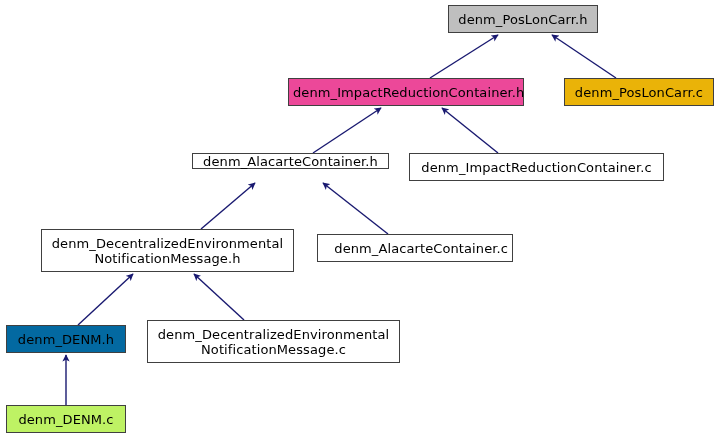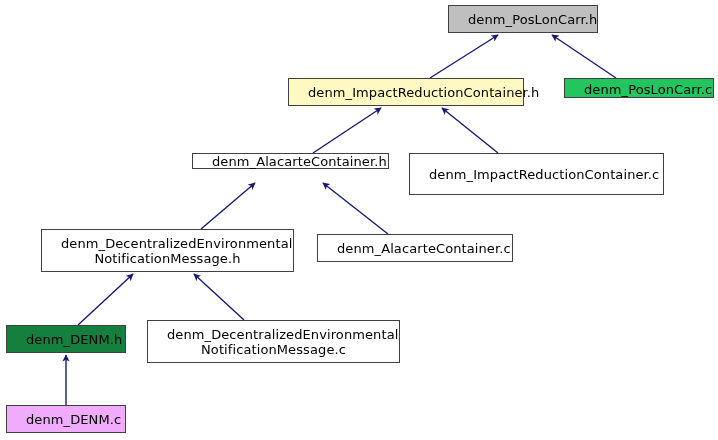--- a/index.html
+++ b/index.html
@@ -36,21 +36,21 @@
     letter-spacing:0.1px;
     z-index:2;
   }
   .node.root{
     background:#bfbfbf;
     border-color:#404040;
   }
   .node .lbl{
     display:block;
     width:100%;
-    padding:0 19px;
+    padding:0 4px;
     box-sizing:border-box;
   }
 </style>
 </head>
 <body>
 
 <div id="graph" style="background: rgb(255, 255, 255);">
   <svg id="edges" width="718" height="440" viewBox="0 0 718 440">
       <defs>
         <marker id="arrowhead" viewBox="0 0 10 10" refX="9" refY="5" markerWidth="5.2" markerHeight="5.2" orient="auto" markerUnits="strokeWidth">
@@ -61,24 +61,24 @@
       <line x1="616" y1="78" x2="552" y2="35" stroke="#191970" stroke-width="1.4" marker-end="url(#arrowhead)"></line>
       <line x1="313" y1="153" x2="381" y2="108" stroke="#191970" stroke-width="1.4" marker-end="url(#arrowhead)"></line>
       <line x1="498" y1="153" x2="442" y2="108" stroke="#191970" stroke-width="1.4" marker-end="url(#arrowhead)"></line>
       <line x1="201" y1="229" x2="255" y2="183" stroke="#191970" stroke-width="1.4" marker-end="url(#arrowhead)"></line>
       <line x1="388" y1="234" x2="323" y2="183" stroke="#191970" stroke-width="1.4" marker-end="url(#arrowhead)"></line>
       <line x1="78" y1="325" x2="133" y2="274" stroke="#191970" stroke-width="1.4" marker-end="url(#arrowhead)"></line>
       <line x1="244" y1="320" x2="194" y2="274" stroke="#191970" stroke-width="1.4" marker-end="url(#arrowhead)"></line>
       <line x1="66" y1="405" x2="66" y2="355" stroke="#191970" stroke-width="1.4" marker-end="url(#arrowhead)"></line>
     </svg>
 <div class="node root" style="left: 448px; top: 5px; width: 150px; height: 28px; border-color: rgb(64, 64, 64); background: rgb(191, 191, 191);"><span class="lbl">denm_PosLonCarr.h</span></div>
-    <div class="node" style="left: 288px; top: 78px; width: 236px; height: 28px; border-color: rgb(64, 64, 64); background: #fef9c3;"><span class="lbl">denm_ImpactReductionContainer.h</span></div>
-    <div class="node" style="left: 564px; top: 78px; width: 150px; height: 20px; border-color: rgb(64, 64, 64); background: #22c55e; align-items: flex-end;"><span class="lbl">denm_PosLonCarr.c</span></div>
+    <div class="node" style="left: 288px; top: 78px; width: 236px; height: 28px; border-color: rgb(64, 64, 64); background: #ec4899;"><span class="lbl">denm_ImpactReductionContainer.h</span></div>
+    <div class="node" style="left: 564px; top: 78px; width: 150px; height: 28px; border-color: rgb(64, 64, 64); background: #eab308;"><span class="lbl">denm_PosLonCarr.c</span></div>
     <div class="node" style="left: 192px; top: 153px; width: 197px; height: 16px; border-color: rgb(64, 64, 64); background: rgb(255, 255, 255);"><span class="lbl">denm_AlacarteContainer.h</span></div>
-    <div class="node" style="left: 409px; top: 153px; width: 255px; height: 42px; border-color: rgb(64, 64, 64); background: rgb(255, 255, 255);"><span class="lbl">denm_ImpactReductionContainer.c</span></div>
+    <div class="node" style="left: 409px; top: 153px; width: 255px; height: 28px; border-color: rgb(64, 64, 64); background: rgb(255, 255, 255);"><span class="lbl">denm_ImpactReductionContainer.c</span></div>
     <div class="node" style="left: 41px; top: 229px; width: 253px; height: 43px; border-color: rgb(64, 64, 64); background: rgb(255, 255, 255);"><span class="lbl">denm_DecentralizedEnvironmental
 NotificationMessage.h</span></div>
     <div class="node" style="left: 317px; top: 234px; width: 196px; height: 28px; border-color: rgb(64, 64, 64); background: rgb(255, 255, 255); text-align: right;"><span class="lbl">denm_AlacarteContainer.c</span></div>
-    <div class="node" style="left: 6px; top: 325px; width: 120px; height: 28px; border-color: rgb(64, 64, 64); background: #15803d;"><span class="lbl">denm_DENM.h</span></div>
+    <div class="node" style="left: 6px; top: 325px; width: 120px; height: 28px; border-color: rgb(64, 64, 64); background: #0369a1;"><span class="lbl">denm_DENM.h</span></div>
     <div class="node" style="left: 147px; top: 320px; width: 253px; height: 43px; border-color: rgb(64, 64, 64); background: rgb(255, 255, 255);"><span class="lbl">denm_DecentralizedEnvironmental
 NotificationMessage.c</span></div>
-    <div class="node" style="left: 6px; top: 405px; width: 120px; height: 28px; border-color: rgb(64, 64, 64); background: #f0abfc;"><span class="lbl">denm_DENM.c</span></div>
+    <div class="node" style="left: 6px; top: 405px; width: 120px; height: 28px; border-color: rgb(64, 64, 64); background: #bef264;"><span class="lbl">denm_DENM.c</span></div>
   </div>
 
 </body></html>

